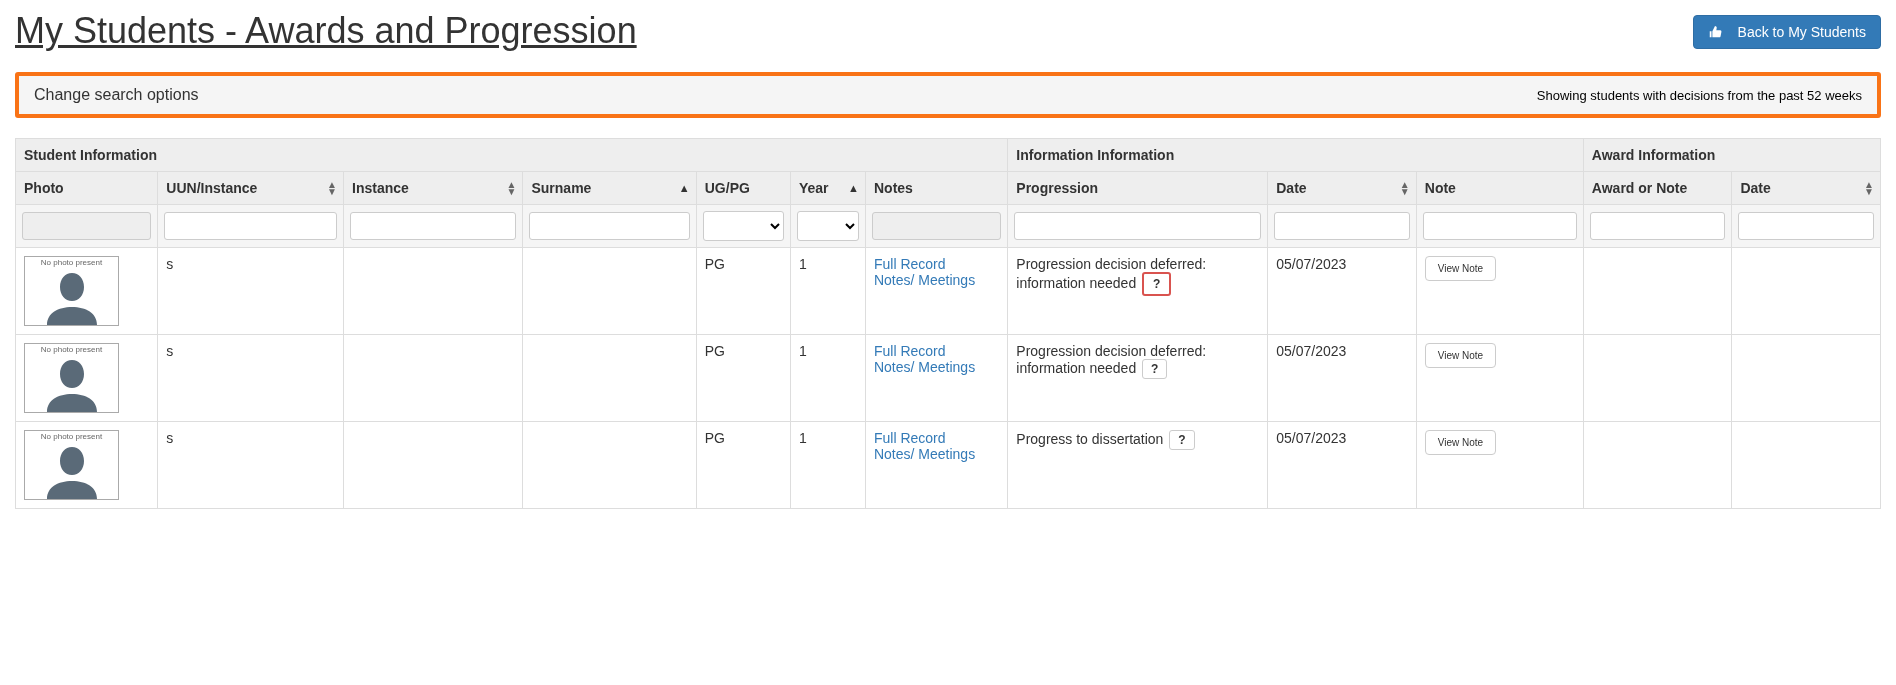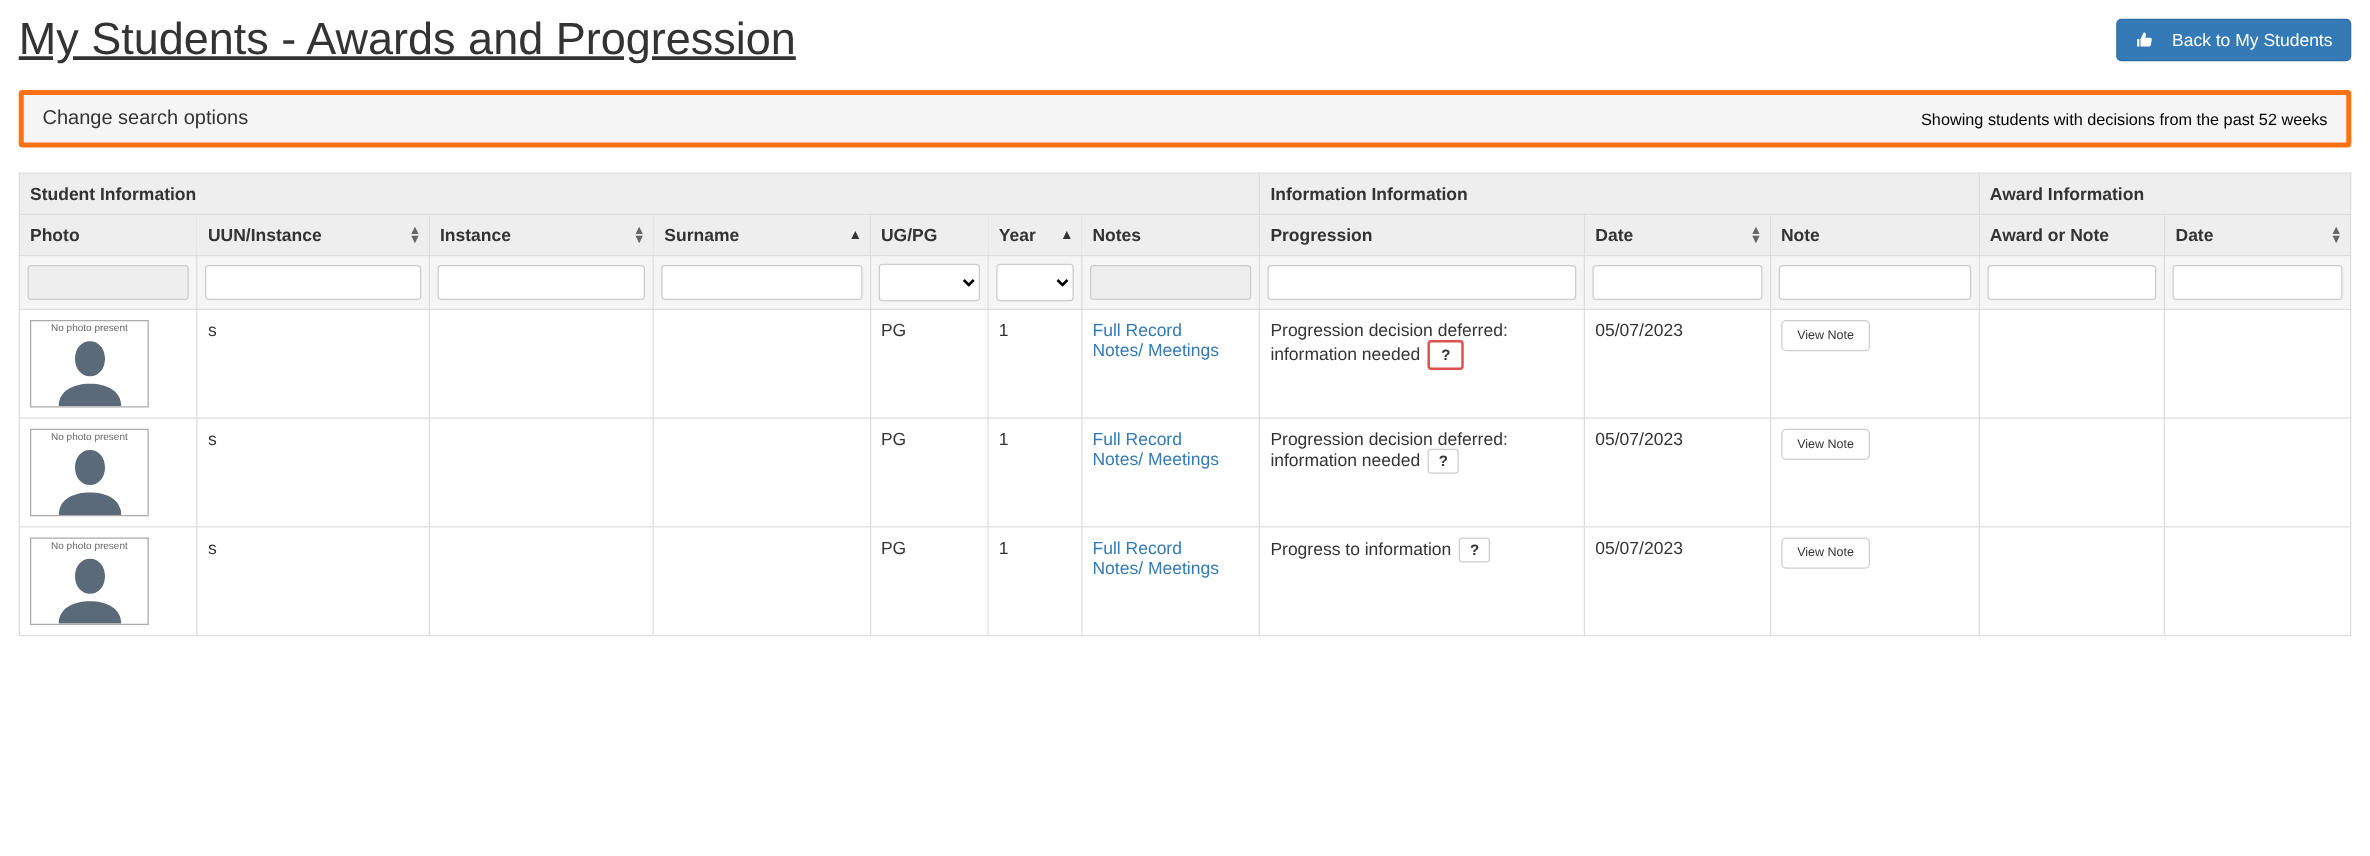--- a/index.html
+++ b/index.html
@@ -360,20 +360,20 @@
         </td>
         <td>s</td>
         <td></td>
         <td></td>
         <td>PG</td>
         <td>1</td>
         <td>
           <a class="link">Full Record</a>
           <a class="link">Notes/ Meetings</a>
         </td>
-        <td><span>Progress to information</span> <span class="help-btn">?</span></td>
+        <td><span>Progress to dissertation</span> <span class="help-btn">?</span></td>
         <td>05/07/2023</td>
         <td><button class="btn-default">View Note</button></td>
         <td></td>
         <td></td>
       </tr>
     </tbody>
 </table>
 
 </body></html>

